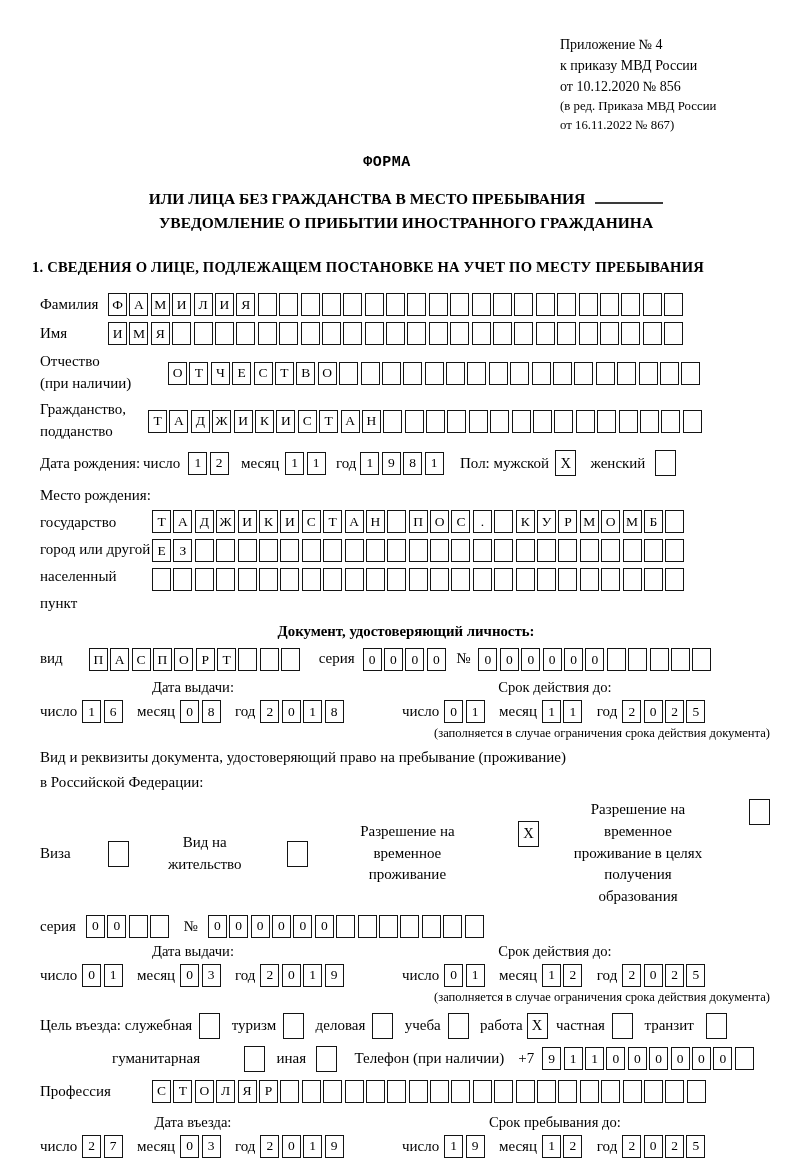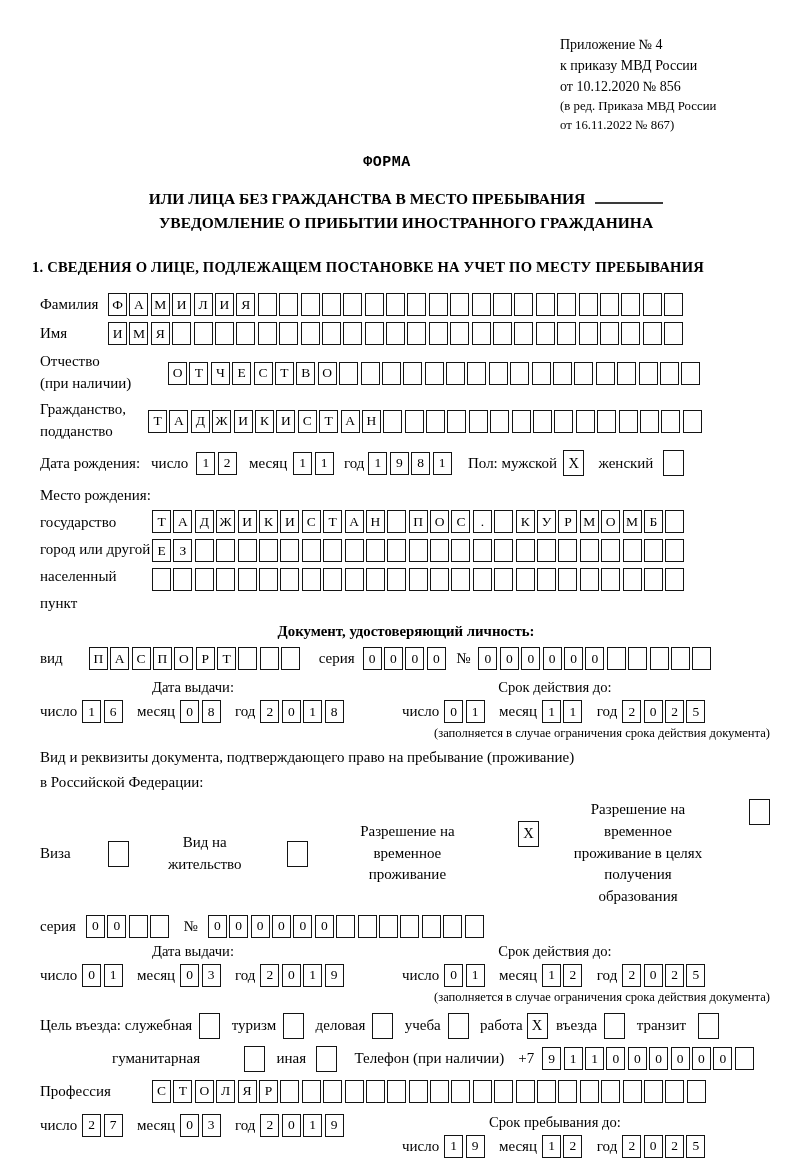--- a/index.html
+++ b/index.html
@@ -199,21 +199,21 @@
       <span class="cell"></span>
       <span class="cell"></span>
       <span class="cell"></span>
       <span class="cell"></span>
       <span class="cell"></span>
       <span class="cell"></span>
     </div>
 </div>
 
 <div class="frow" style="align-items:center;margin-top:8px;">
-  <span class="lbl" style="margin-right:11px;">Дата рождения:</span>
+  <span class="lbl" style="margin-right:3px;">Дата рождения:</span>
   <span class="lbl" style="margin-right:8px;">число</span>
   <span class="cells">
       <span class="cell">1</span>
       <span class="cell">2</span>
     </span>
   <span class="lbl" style="margin:0 6px 0 10px;">месяц</span>
   <span class="cells">
       <span class="cell">1</span>
       <span class="cell">1</span>
     </span>
@@ -321,21 +321,21 @@
         <span class="cell"></span>
         <span class="cell"></span>
         <span class="cell"></span>
         <span class="cell"></span>
       </div>
   </div>
 </div>
 
 <div class="center-bold">Документ, удостоверяющий личность:</div>
 
-<div class="frow" style="align-items:center;">
+<div class="frow" style="align-items:flex-end;">
   <span class="lbl" style="margin-right:26px;">вид</span>
   <span class="cells">
       <span class="cell">П</span>
       <span class="cell">А</span>
       <span class="cell">С</span>
       <span class="cell">П</span>
       <span class="cell">О</span>
       <span class="cell">Р</span>
       <span class="cell">Т</span>
       <span class="cell"></span>
@@ -406,21 +406,21 @@
           <span class="cell">2</span>
           <span class="cell">0</span>
           <span class="cell">2</span>
           <span class="cell">5</span>
         </span>
     </div>
   </div>
 </div>
 <div class="note">(заполняется в случае ограничения срока действия документа)</div>
 
-<div style="margin-bottom:8px;">Вид и реквизиты документа, подтверждающего право на пребывание (проживание)</div>
+<div style="margin-bottom:8px;">Вид и реквизиты документа, удостоверяющий право на пребывание (проживание)</div>
 <div style="margin-bottom:8px;">в Российской Федерации:</div>
 
 <div class="frow">
   <div class="choice-col" style="align-items:center;">
     <span class="choice-text" style="margin-right:5px;">Виза</span>
     <span class="cells cb">
         <span class="cell"></span>
       </span>
   </div>
   <div class="choice-col" style="align-items:center;margin-left:10px;">
@@ -549,21 +549,21 @@
         <span class="cell"></span>
       </span>
   </div>
   <div class="pitem" style="margin-right:6px;">
     <span>работа</span>
     <span class="cells cb" style="margin-left:4px;">
         <span class="cell">X</span>
       </span>
   </div>
   <div class="pitem">
-    <span>въезда</span>
+    <span>частная</span>
     <span class="cells cb">
         <span class="cell"></span>
       </span>
   </div>
   <div class="pitem" style="margin-right:0;">
     <span>транзит</span>
     <span class="cells cb" style="margin-left:12px;">
         <span class="cell"></span>
       </span>
   </div>
@@ -625,20 +625,21 @@
       <span class="cell"></span>
       <span class="cell"></span>
       <span class="cell"></span>
       <span class="cell"></span>
       <span class="cell"></span>
     </span>
 </div>
 
 <div class="dates" style="margin-top:10px;">
   <div class="dgroup">
+    <div class="dhead">Дата въезда:</div>
     <div class="dfields">
       <span class="t">число</span>
       <span class="cells">
           <span class="cell">2</span>
           <span class="cell">7</span>
         </span>
       <span class="t sp">месяц</span>
       <span class="cells">
           <span class="cell">0</span>
           <span class="cell">3</span>

